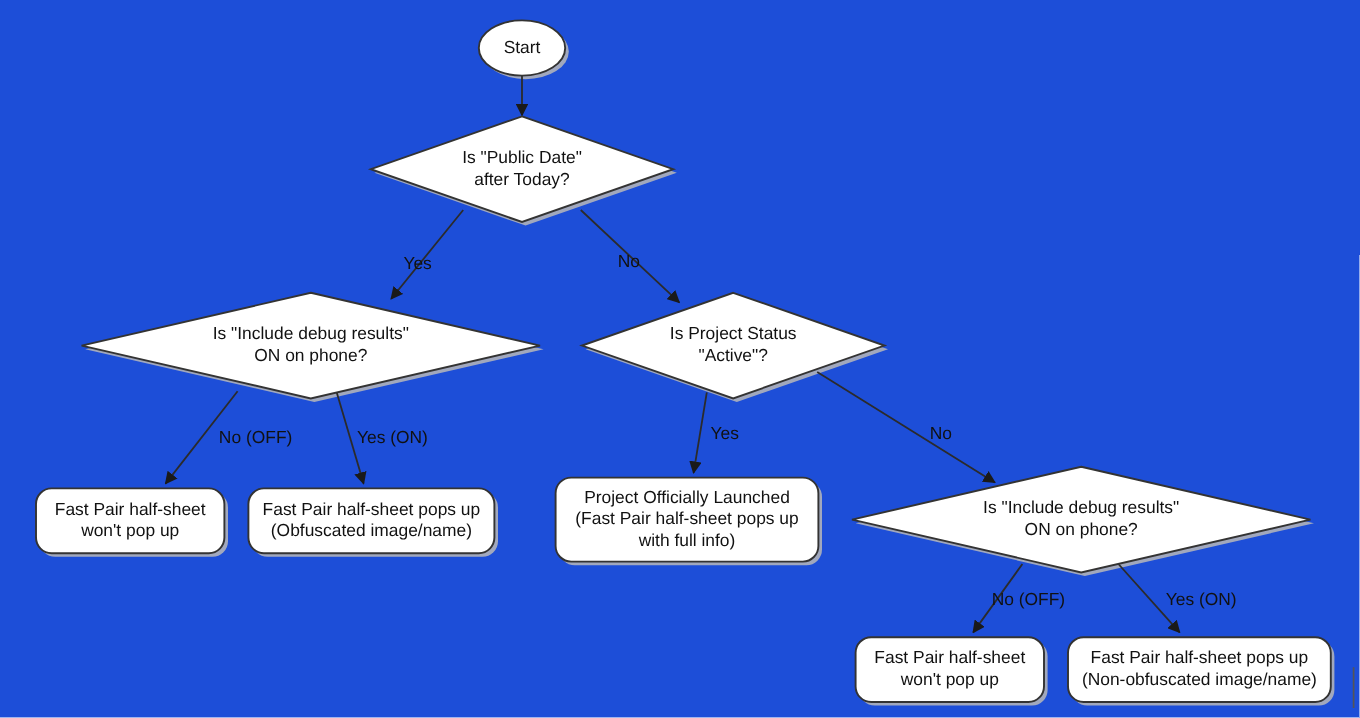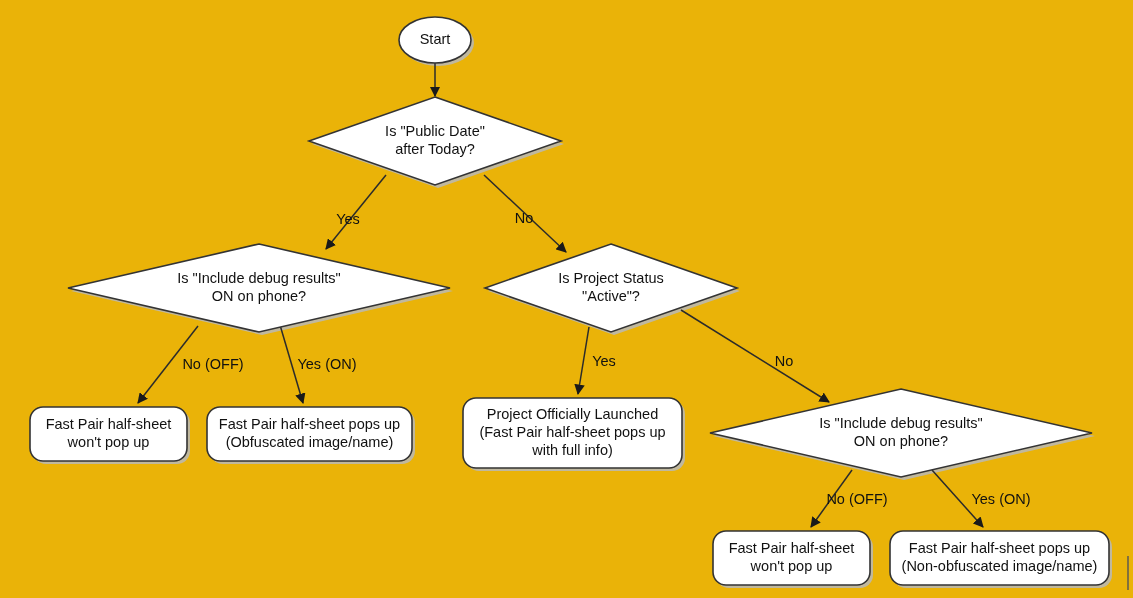--- a/index.html
+++ b/index.html
@@ -7,21 +7,21 @@
     padding: 0;
     background: #ffffff;
   }
   body {
     font-family: "Liberation Sans", sans-serif;
   }
   #canvas {
     position: relative;
     width: 1133px;
     height: 598px;
-    background: #eab308;
+    background: #1d4ed8;
     overflow: hidden;
   }
   svg#flow {
     position: absolute;
     left: 0;
     top: 0;
     width: 1133px;
     height: 598px;
   }
   .shape-stroke {

